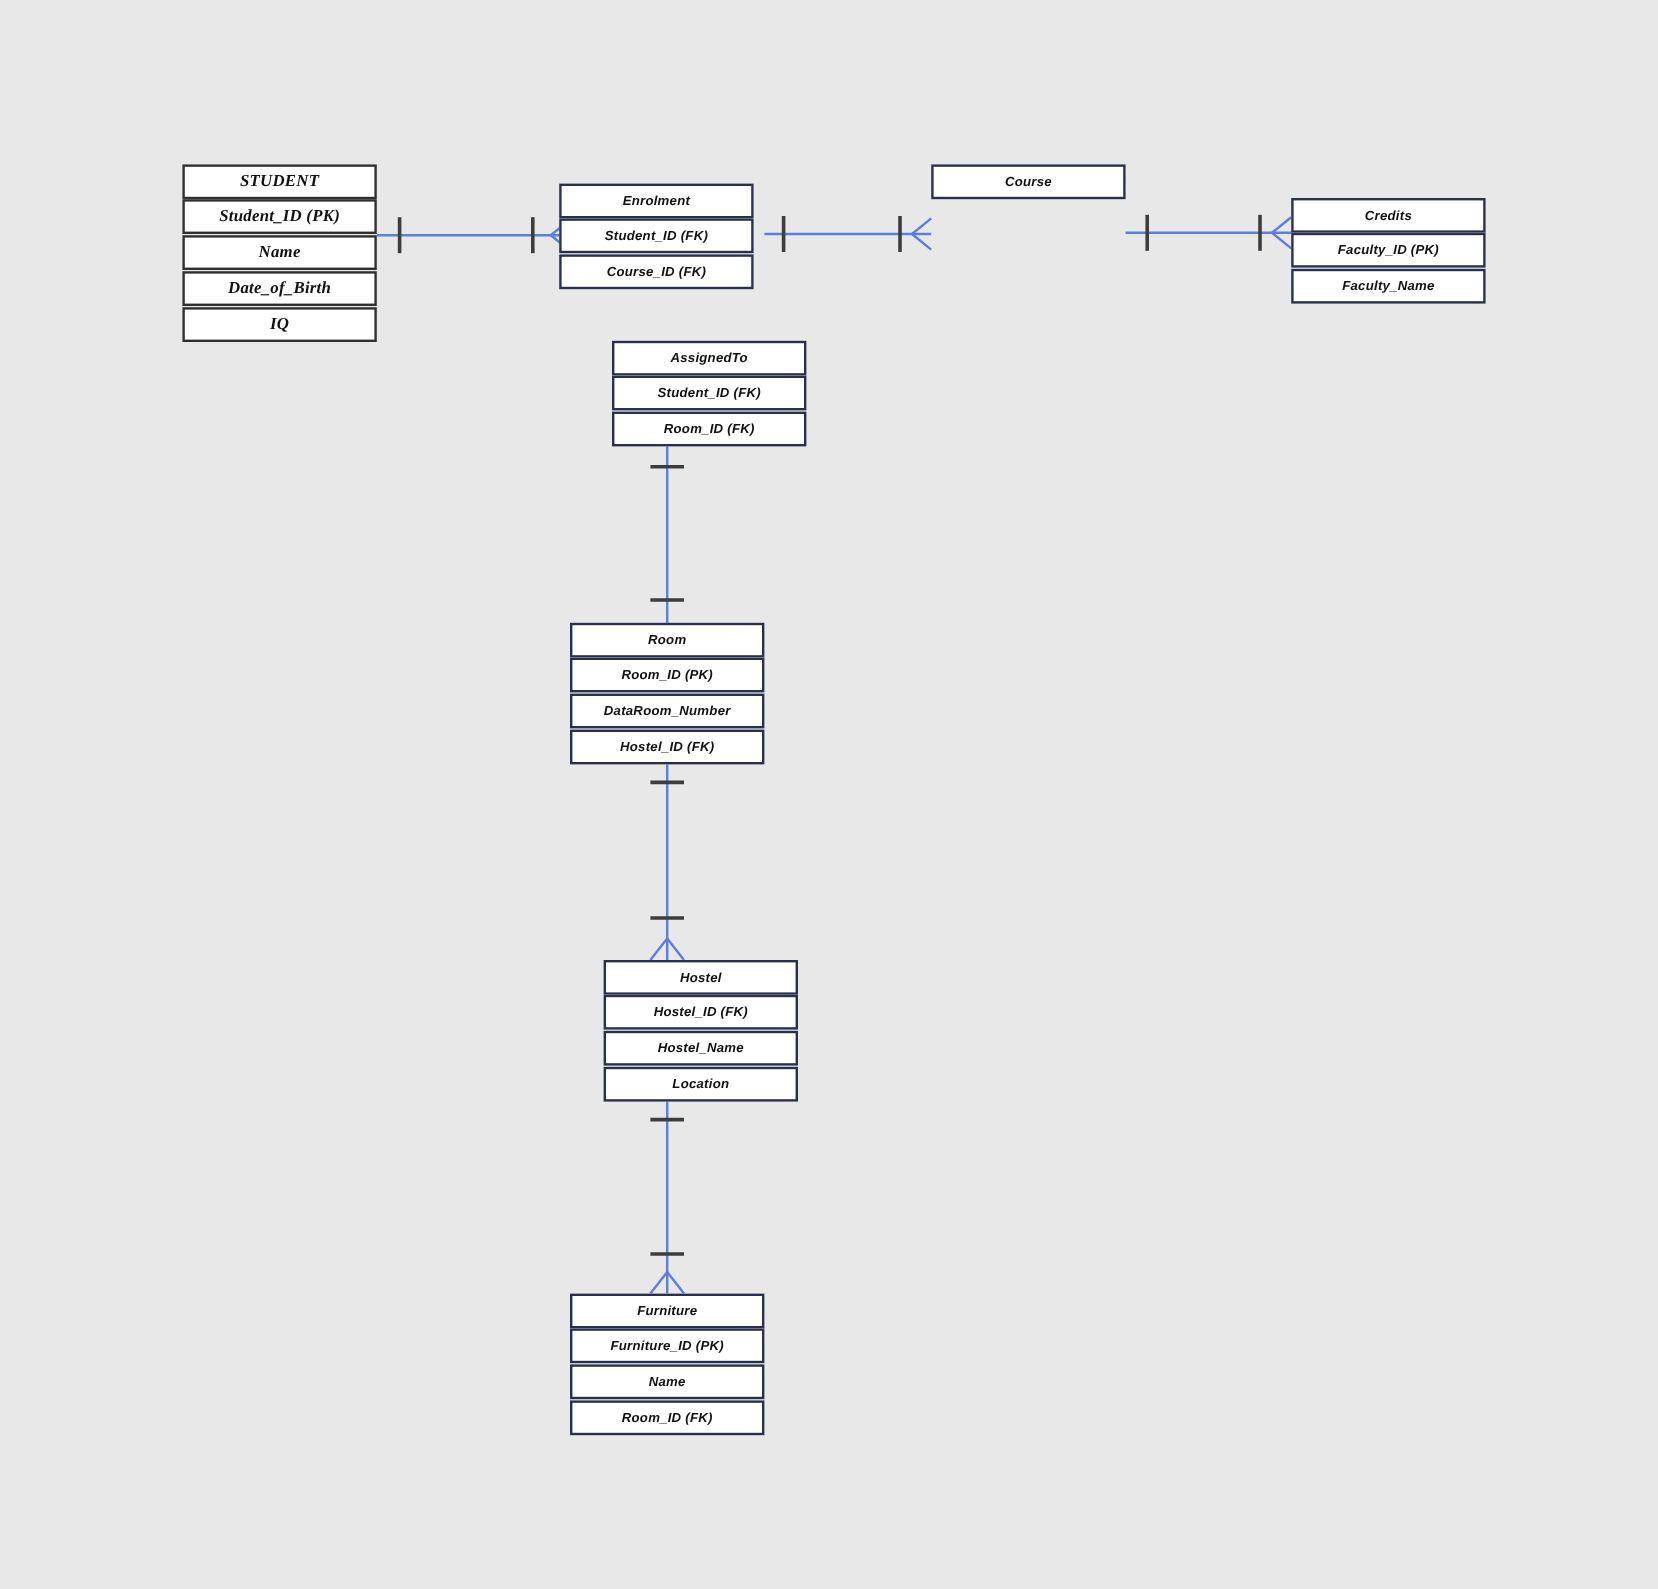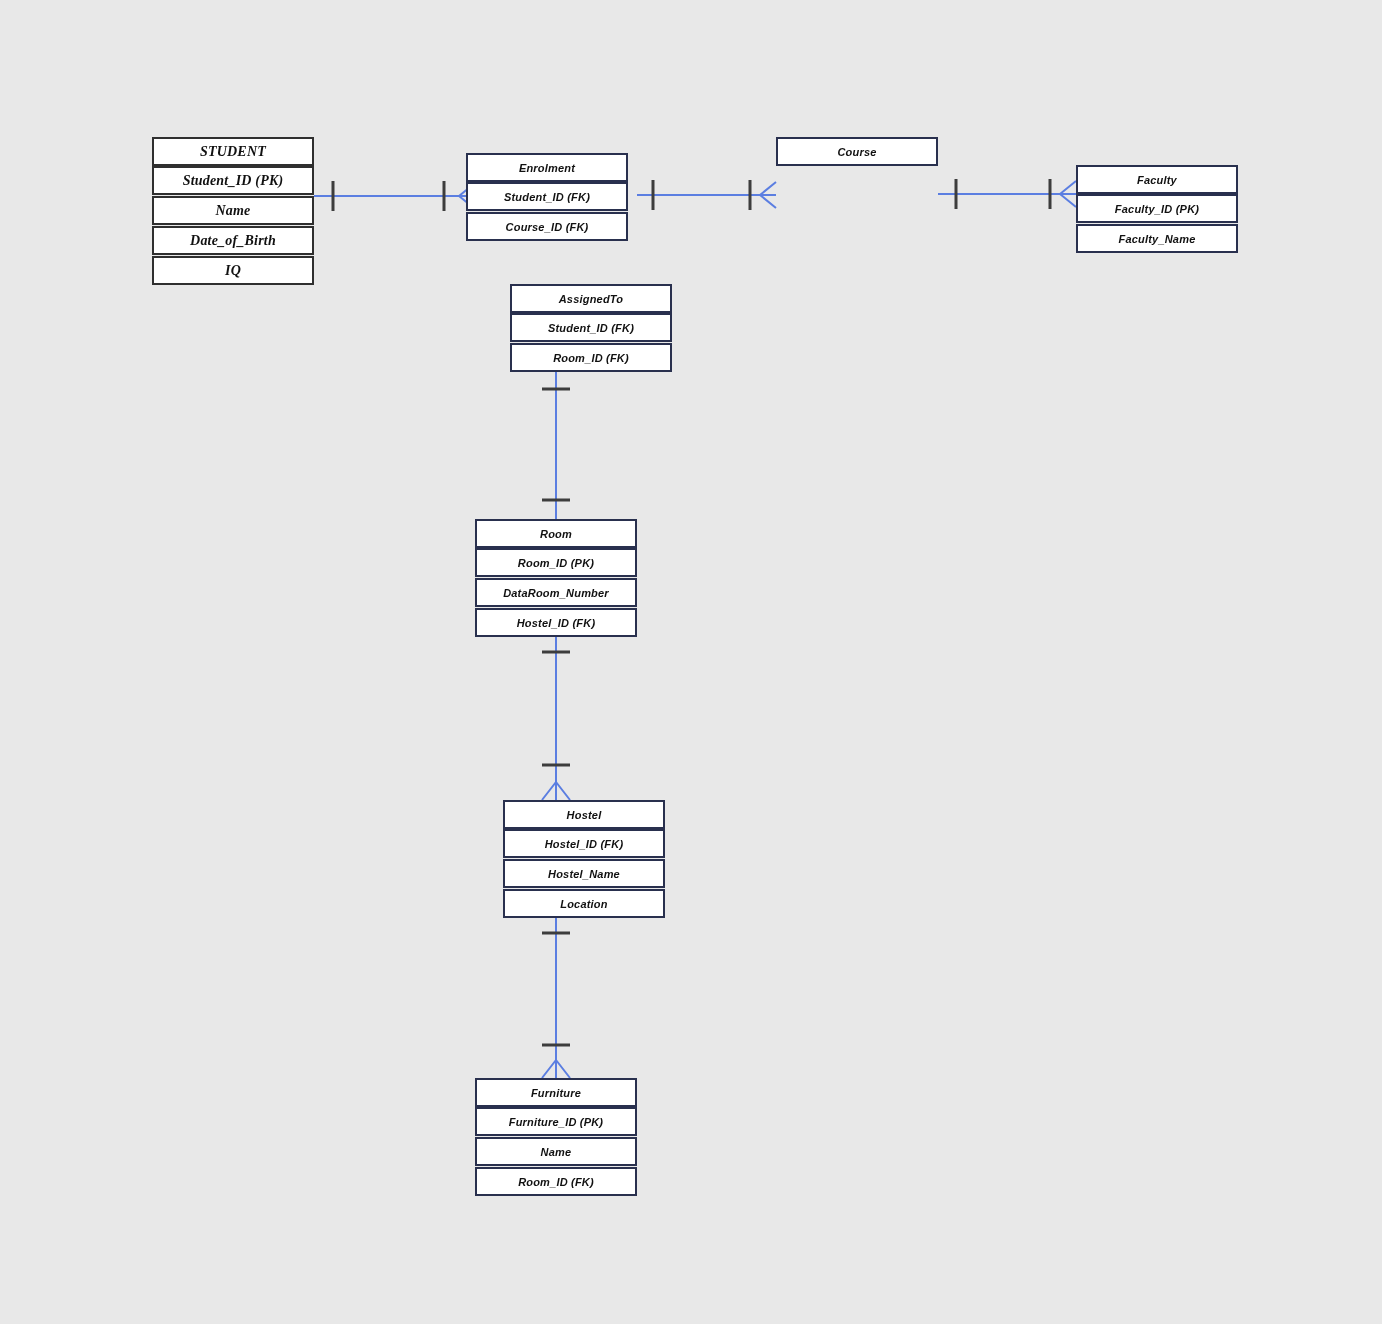--- a/index.html
+++ b/index.html
@@ -96,21 +96,21 @@
         <div class="cell">Student_ID (FK)</div>
         <div class="cell">Course_ID (FK)</div>
       </div>
   </div>
 
   <div class="entity" style="left:776px;top:137px;">
     <div class="cell">Course</div>
   </div>
 
   <div class="entity" style="left:1076px;top:165px;">
-    <div class="cell">Faculty</div>
+    <div class="cell">Credits</div>
     <div class="rows">
         <div class="cell">Faculty_ID (PK)</div>
         <div class="cell">Faculty_Name</div>
       </div>
   </div>
 
   <div class="entity" style="left:475px;top:284px;margin-left:35px;">
     <div class="cell">AssignedTo</div>
     <div class="rows">
         <div class="cell">Student_ID (FK)</div>

